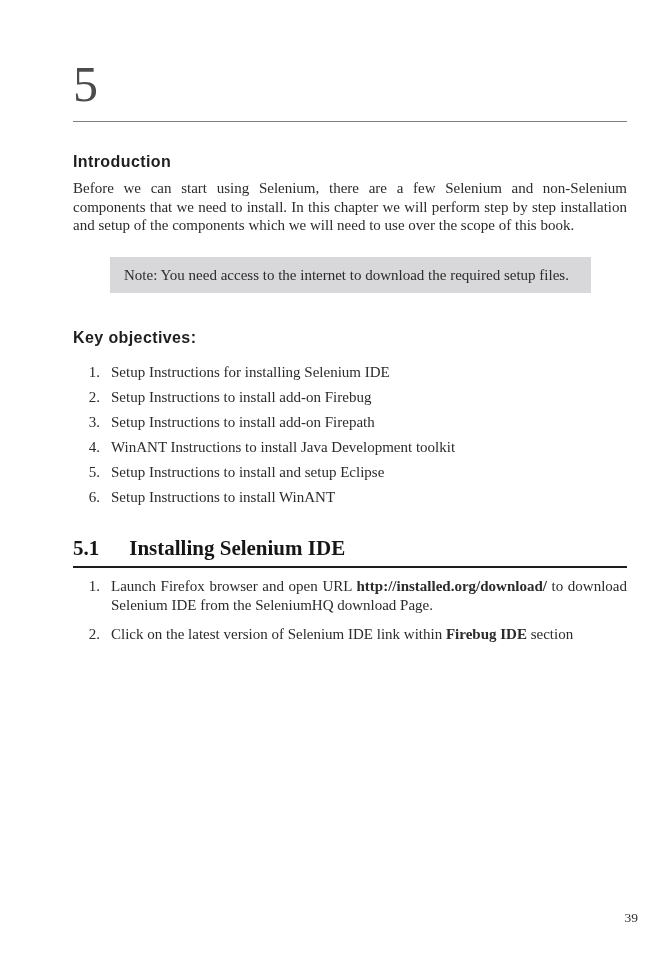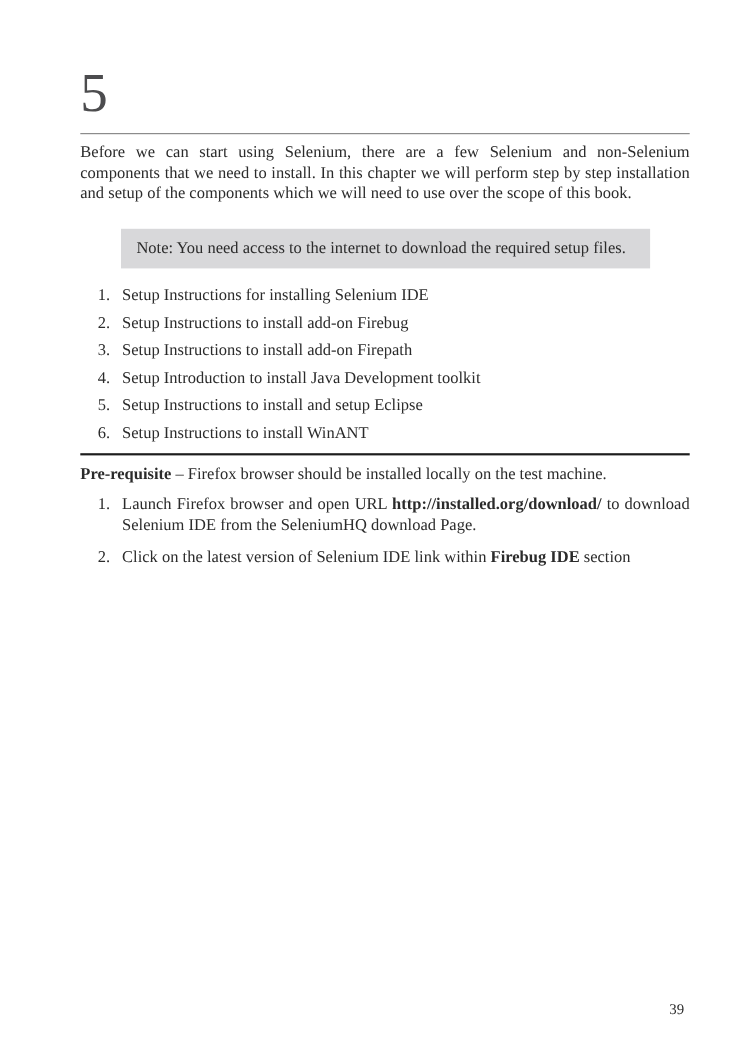--- a/index.html
+++ b/index.html
@@ -113,77 +113,79 @@
   .note-box-2 {
     margin: 17px 0 0 35px;
     width: 449px;
     padding: 9px 14px 9px 14px;
     text-align: justify;
   }
   .bold { font-weight: bold; }
   .page-num {
     position: absolute;
     top: 910px;
-    right: 50px;
+    right: 34px;
     font-size: 13.5px;
     color: #2b2b2b;
     text-align: center;
   }
 </style>
 </head>
 <body>
 
 <div class="content">
 
   <div class="chapter-num">5</div>
 
 
   <hr class="rule-thin">
 
+  <div class="sans-heading intro-heading">Introduction</div>
 
   <div class="body-para">Before we can start using Selenium, there are a few Selenium and non-Selenium components that we need to install. In this chapter we will perform step by step installation and setup of the components which we will need to use over the scope of this book.</div>
 
   <div class="note-box note-box-1">
     <span>Note: You need access to the internet to download the required setup files.</span>
   </div>
 
+  <div class="sans-heading key-heading">Key objectives:</div>
 
   <div class="obj-list">
     <div class="obj-item">
       <span class="num-col">1.</span>
       <span class="item-text">Setup Instructions for installing Selenium IDE</span>
     </div>
     <div class="obj-item">
       <span class="num-col">2.</span>
       <span class="item-text">Setup Instructions to install add-on Firebug</span>
     </div>
     <div class="obj-item">
       <span class="num-col">3.</span>
       <span class="item-text">Setup Instructions to install add-on Firepath</span>
     </div>
     <div class="obj-item">
       <span class="num-col">4.</span>
-      <span class="item-text">Setup Introduction to install Java Development toolkit</span>
+      <span class="item-text">WinANT Instructions to install Java Development toolkit</span>
     </div>
     <div class="obj-item">
       <span class="num-col">5.</span>
       <span class="item-text">Setup Instructions to install and setup Eclipse</span>
     </div>
     <div class="obj-item">
       <span class="num-col">6.</span>
       <span class="item-text">Setup Instructions to install WinANT</span>
     </div>
   </div>
 
+  <div class="section-heading">
+    <span class="section-num">5.1</span><span>Installing Selenium IDE</span>
+  </div>
 
   <hr class="rule-thick">
 
-  <div class="prereq">
-    <span class="bold">Pre-requisite</span><span> – Firefox browser should be installed locally on the test machine.</span>
-  </div>
 
   <div class="steps-list">
     <div class="step-item">
       <span class="num-col">1.</span>
       <span class="item-text"><span>Launch Firefox browser and open URL </span><span class="bold">http://installed.org/download/</span><span> to download Selenium IDE from the SeleniumHQ download Page.</span></span>
     </div>
     <div class="step-item">
       <span class="num-col">2.</span>
       <span class="item-text"><span>Click on the latest version of Selenium IDE link within </span><span class="bold">Firebug IDE</span><span> section</span></span>
     </div>

